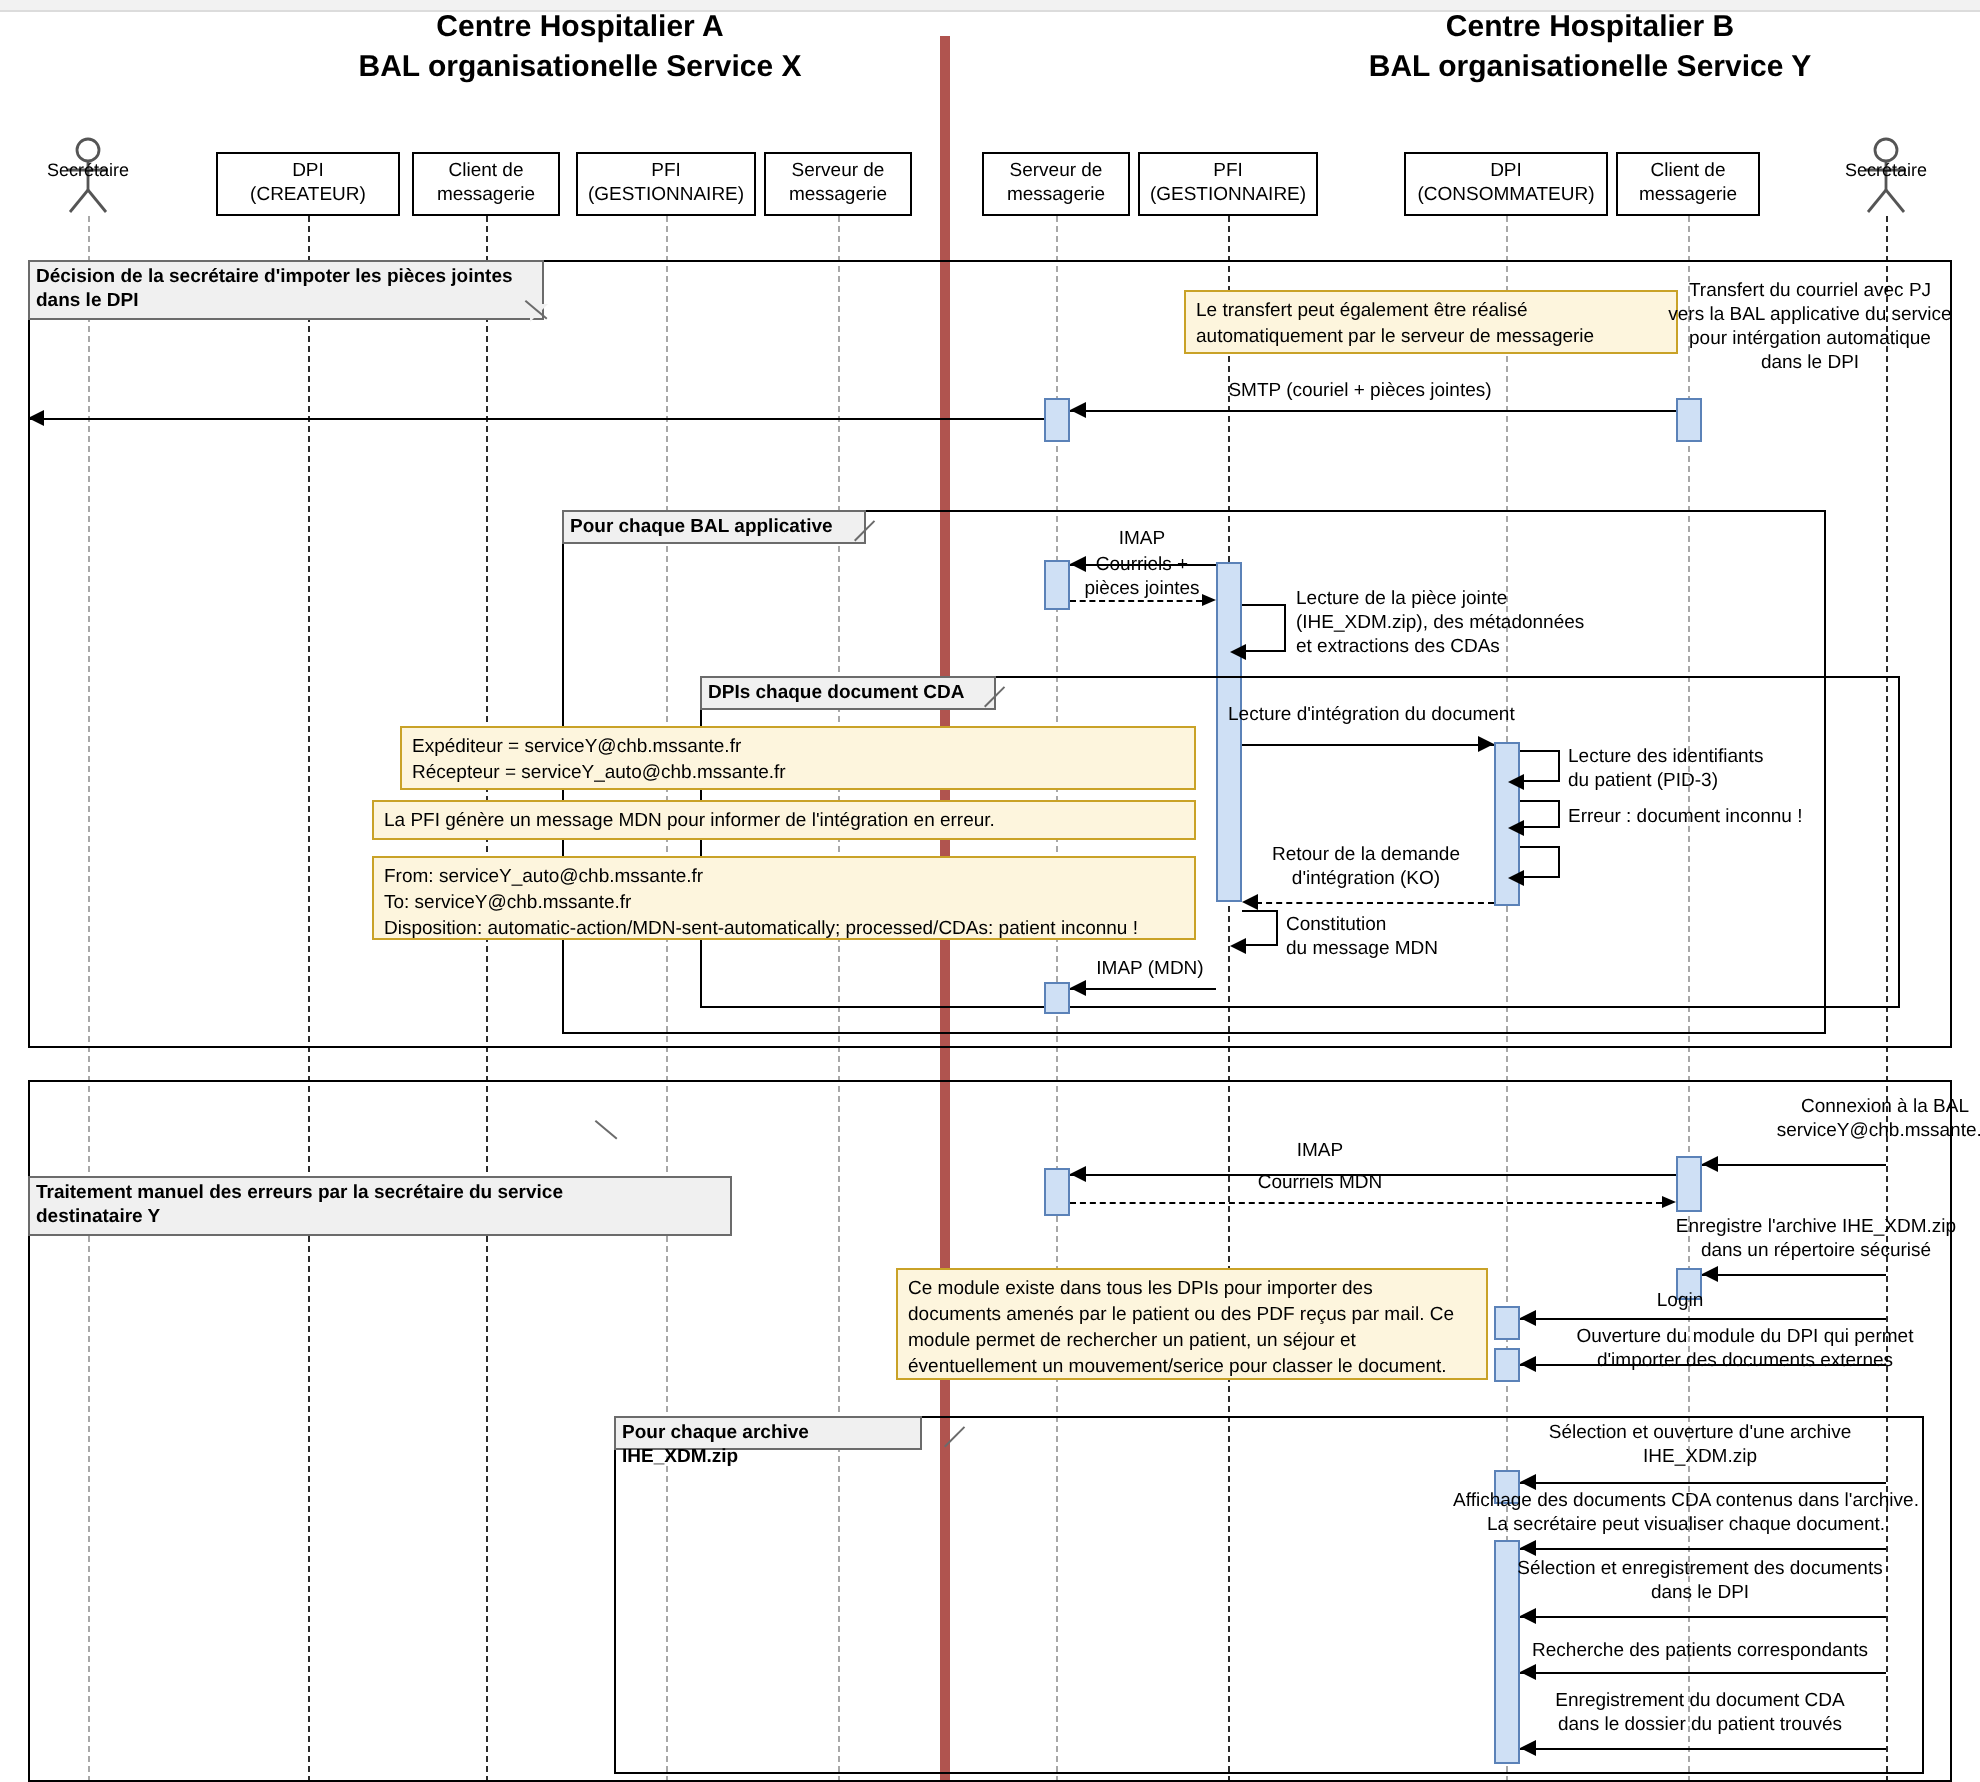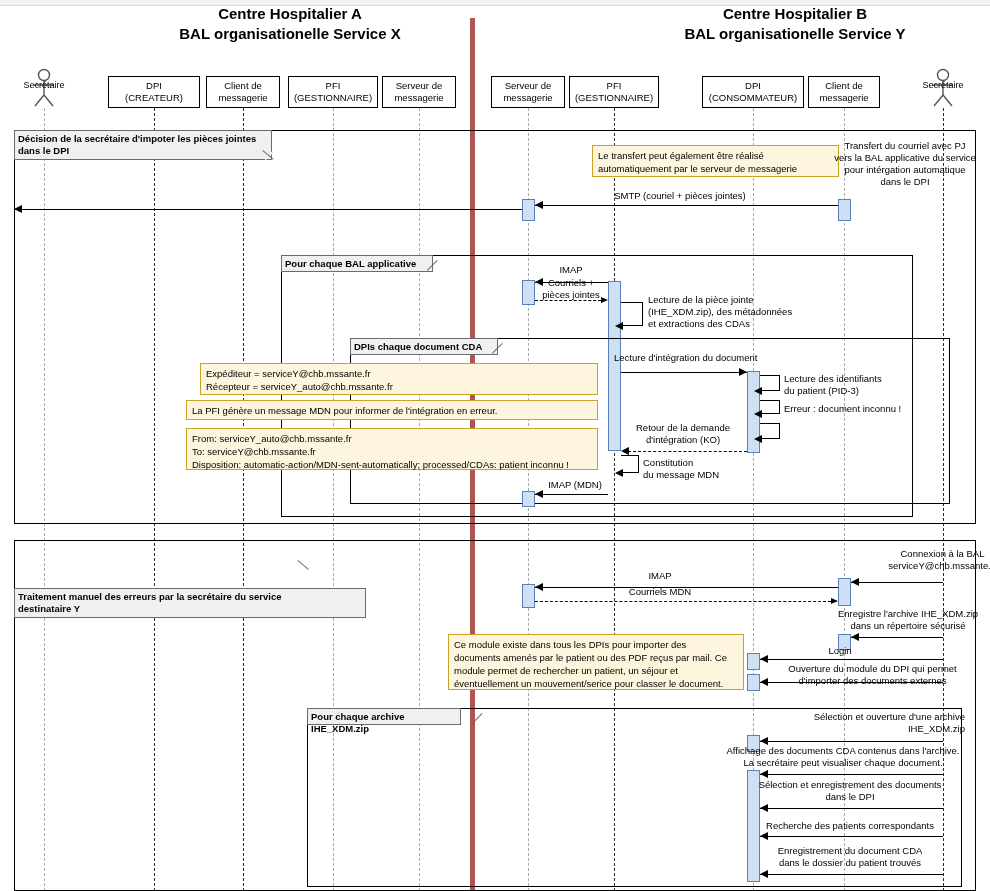--- a/index.html
+++ b/index.html
@@ -253,21 +253,21 @@
   <div class="mlabel" style="left:760px;top:663px;width:225px;">Ouverture du module du DPI qui permet
 d'importer des documents externes</div>
   <div class="act" style="left:747px;top:674px;height:17px;"></div>
   <div class="msg" style="left:760px;top:682px;width:183px;"></div>
   <div class="arw l" style="left:760px;top:678px;"></div>
 
   <div class="frame" style="left:307px;top:708px;width:655px;height:179px;"></div>
   <div class="frame-label" style="left:307px;top:708px;width:154px;height:17px;">Pour chaque archive IHE_XDM.zip</div>
   <div style="position:absolute;left:472px;top:723px;width:14px;height:0;border-top:1px solid #6b6b6b;transform:rotate(-45deg);transform-origin:left top;"></div>
 
-  <div class="mlabel" style="left:735px;top:711px;width:230px;text-align:right;">Sélection et ouverture d'une archive
+  <div class="mlabel" style="left:735px;top:711px;width:230px;">Sélection et ouverture d'une archive
 IHE_XDM.zip</div>
   <div class="act" style="left:747px;top:735px;height:17px;"></div>
   <div class="msg" style="left:760px;top:741px;width:183px;"></div>
   <div class="arw l" style="left:760px;top:737px;"></div>
 
   <div class="mlabel" style="left:713px;top:745px;width:260px;">Affichage des documents CDA contenus dans l'archive.
 La secrétaire peut visualiser chaque document.</div>
   <div class="act" style="left:747px;top:770px;height:112px;"></div>
   <div class="msg" style="left:760px;top:774px;width:183px;"></div>
   <div class="arw l" style="left:760px;top:770px;"></div>

